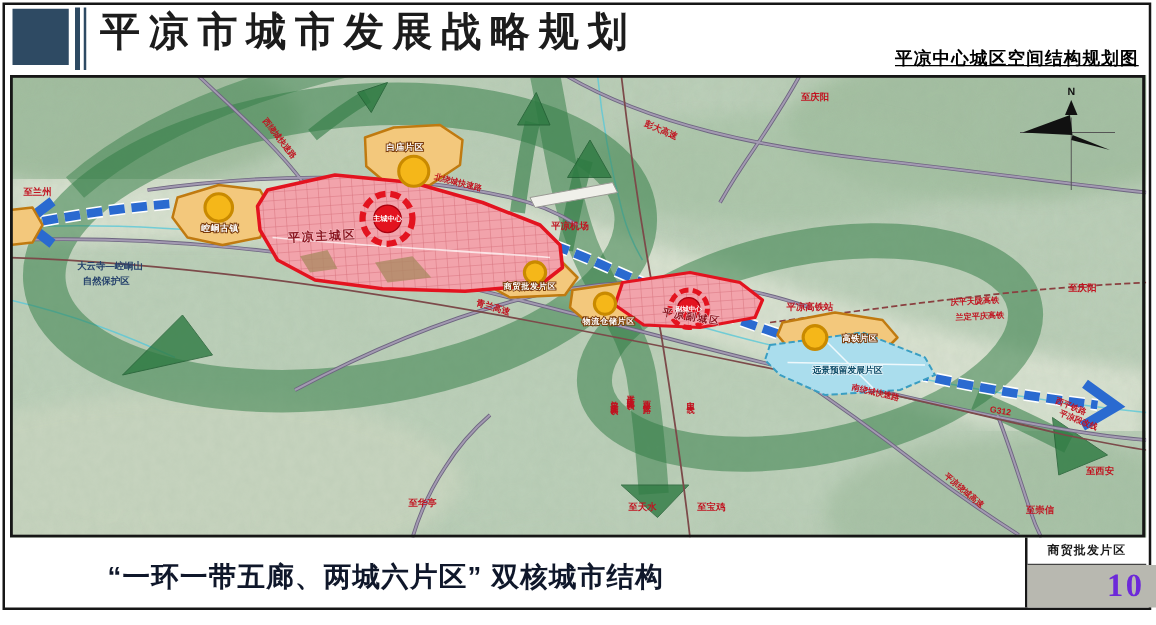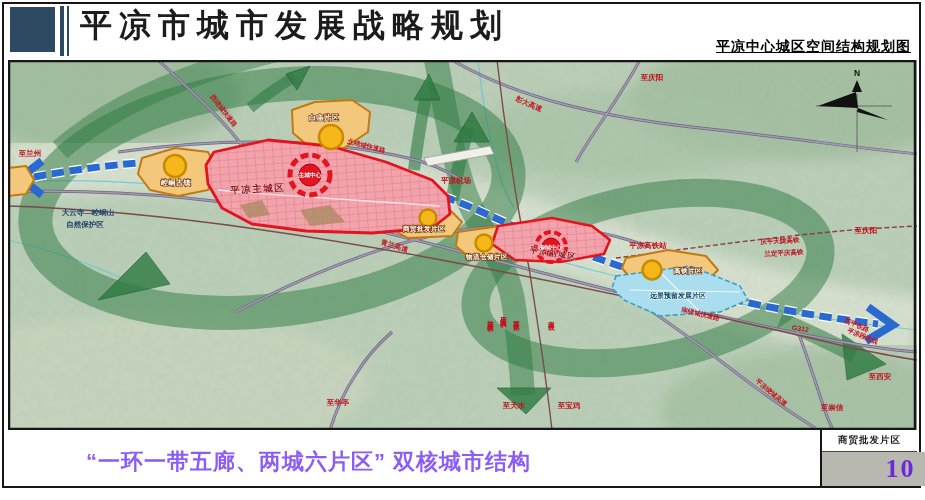--- a/index.html
+++ b/index.html
@@ -13,21 +13,21 @@
   .brand-bar2{position:absolute;left:67px;top:6px;width:2px;height:50px;background:#2e4a63;}
   .title-cn{position:absolute;left:80px;top:4px;font-size:32px;font-weight:bold;color:#1c1c1c;
         letter-spacing:7px;font-family:"Liberation Serif",serif;white-space:nowrap;}
   .title-en{position:absolute;left:82px;top:42px;font-size:12.5px;font-weight:bold;color:#3c3c3c;
         letter-spacing:1px;white-space:nowrap;}
   .sheet-title{position:absolute;right:14px;top:38px;font-size:14px;font-weight:bold;color:#000000;
         letter-spacing:1px;white-space:nowrap;text-decoration:underline;}
   
   .map-svg{position:absolute;left:8px;top:60px;}
   
-  .footer-caption{position:absolute;left:86px;top:447px;font-size:22px;font-weight:bold;color:#8b5cf6;
+  .footer-caption{position:absolute;left:86px;top:447px;font-size:22px;font-weight:bold;color:#0f172a;
         letter-spacing:1px;white-space:nowrap;text-align:right;}
   .footer-vline{position:absolute;left:820px;top:430px;height:56px;width:0;border-left:2px solid #161616;}
   .footer-agency{position:absolute;left:822px;top:430px;width:95px;height:22px;display:flex;
         align-items:center;justify-content:center;font-size:9.5px;font-weight:bold;color:#1a1a1a;
         font-family:"Liberation Serif",serif;letter-spacing:1px;border-bottom:1px solid #444;box-sizing:border-box;}
   .footer-pagenum{position:absolute;left:822px;top:452px;width:95px;height:34px;background:#b8b8b0;
         display:flex;align-items:center;justify-content:center;font-size:26px;font-weight:bold;
         color:#6d28d9;font-family:"Liberation Serif",serif;letter-spacing:2px;padding-left:31px;}
   
   .map-svg text{font-family:"Liberation Sans",sans-serif;}

